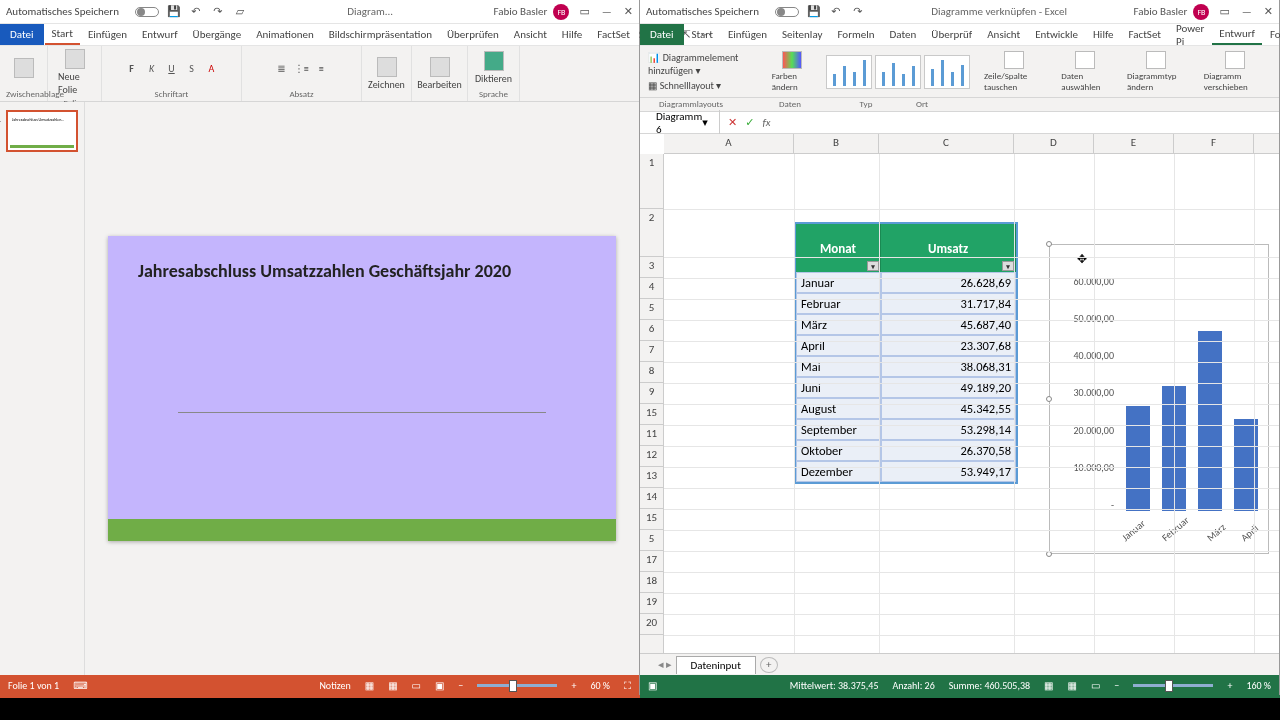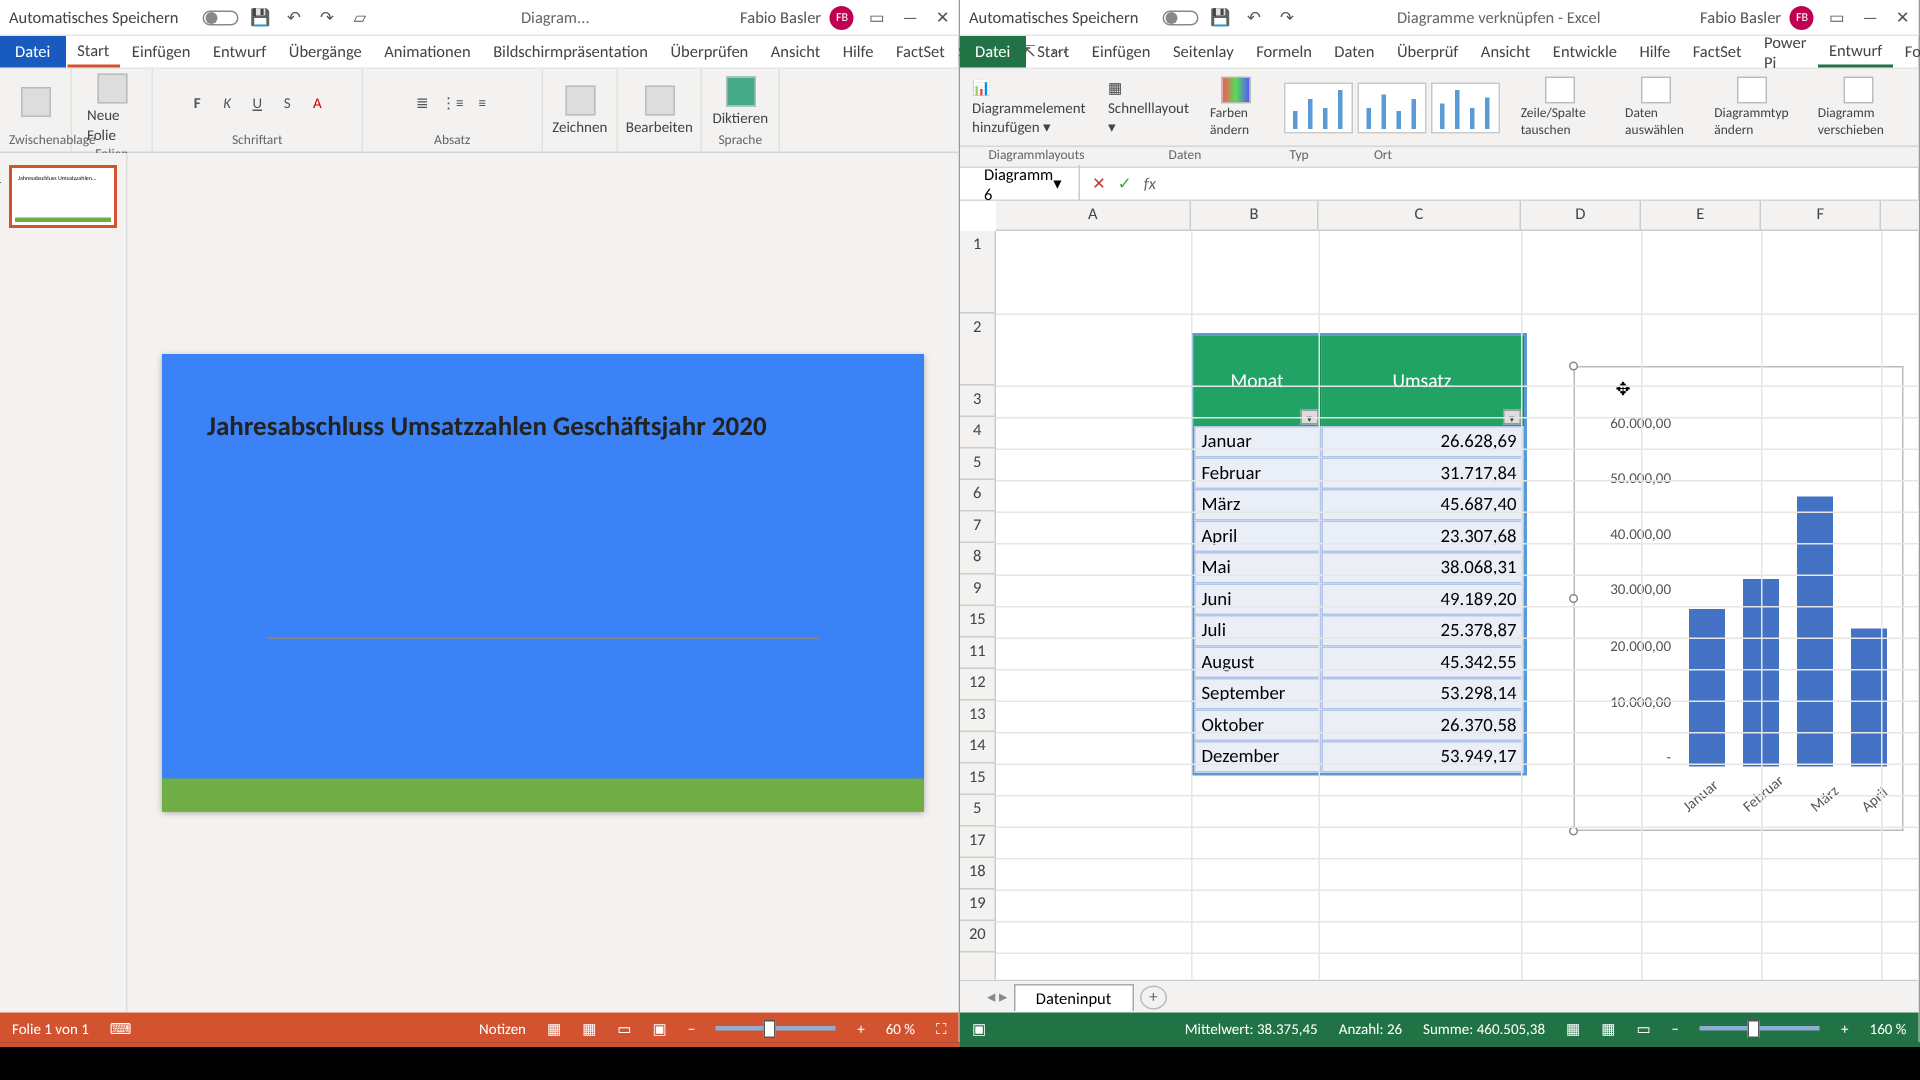--- a/index.html
+++ b/index.html
@@ -31,49 +31,49 @@
 .ribbon-group .tools{flex:1;display:flex;align-items:center;gap:6px;justify-content:center;flex-wrap:wrap}
 .bigbtn{display:flex;flex-direction:column;align-items:center;gap:1px;padding:1px 4px}
 .bigbtn .ico{width:20px;height:20px;background:#ddd;border:1px solid #bbb}
 .miniico{width:14px;height:14px;display:inline-flex;align-items:center;justify-content:center;color:#555}
 .pp-content{flex:1;display:flex;background:#f3f2f1}
 .pp-thumbs{width:85px;background:#f3f2f1;border-right:1px solid #ddd;padding:8px 6px}
 .pp-thumb{border:2px solid #d35230;background:#fff;height:42px;position:relative;padding:2px}
 .pp-thumb .num{position:absolute;left:-12px;top:0;font-size:10px;color:#555}
 .pp-thumb .mini-bar{position:absolute;bottom:2px;left:2px;right:2px;height:3px;background:#70ad47}
 .pp-slide-area{flex:1;display:flex;align-items:center;justify-content:center;padding:36px 12px}
-.pp-slide{background:#3b82f6;width:508px;height:305px;box-shadow:0 1px 4px rgba(0,0,0,.3);position:relative;padding:31px 30px}
+.pp-slide{background:#c4b5fd;width:508px;height:305px;box-shadow:0 1px 4px rgba(0,0,0,.3);position:relative;padding:18px 30px}
 .pp-slide h1{font-size:18px;font-weight:700;color:#222;margin-top:6px}
 .pp-slide .hr{border-top:1px solid #888;margin:130px 40px 0}
 .pp-slide .green-bar{position:absolute;left:0;right:0;bottom:0;height:22px;background:#70ad47}
 .statusbar{height:20px;display:flex;align-items:center;font-size:10px;padding:0 8px;gap:14px}
 .statusbar .spacer{flex:1}
 .statusbar .zoom-track{width:80px;height:3px;background:#8faed1;position:relative}
 .statusbar .zoom-track::after{content:"";position:absolute;width:6px;height:10px;background:#fff;border:1px solid #555;top:-4px;left:40%}
 .sb-pp{background:#d35230;color:#fff}
 .sb-xl{background:#217346;color:#fff}
 .xl-quick{height:52px;background:#f3f2f1;border-bottom:1px solid #d6d6d6;display:flex;align-items:center;padding:2px 8px;gap:10px;font-size:10px;color:#444}
-.xl-quick .ql{display:flex;gap:2px}
+.xl-quick .ql{display:flex;flex-direction:column;gap:2px}
 .xl-quick .chart-styles{display:flex;gap:3px;flex:1;justify-content:center}
 .xl-quick .style-thumb{width:46px;height:34px;border:1px solid #c9c9c9;background:#fff;display:flex;align-items:flex-end;justify-content:space-around;padding:2px}
 .xl-quick .style-thumb span{display:inline-block;width:3px;background:#5b9bd5}
 .xl-namebox{height:22px;display:flex;align-items:center;border-bottom:1px solid #d6d6d6;font-size:11px}
 .xl-namebox .nb{width:80px;border-right:1px solid #ccc;padding:0 16px;display:flex;align-items:center;justify-content:space-between}
 .xl-namebox .fx{padding:0 8px;color:#666;display:flex;gap:8px}
 .xl-grid-wrap{flex:1;position:relative;overflow:hidden;background:#fff}
 .xl-cols{display:flex;position:absolute;top:0;left:24px;right:0;height:20px;background:#f3f2f1;border-bottom:1px solid #ccc}
 .xl-cols div{border-right:1px solid #ccc;text-align:center;font-size:11px;color:#444;padding-top:2px}
 .xl-rows{position:absolute;top:20px;left:0;width:24px;bottom:0;background:#f3f2f1;border-right:1px solid #ccc}
 .xl-rows div{height:21px;border-bottom:1px solid #ccc;font-size:11px;color:#444;text-align:center;padding-top:2px}
 .xl-cells{position:absolute;left:24px;top:20px;right:0;bottom:0}
 .xl-cells .gridline-h{position:absolute;left:0;right:0;border-top:1px solid #e6e6e6}
 .xl-cells .gridline-v{position:absolute;top:0;bottom:0;border-left:1px solid #e6e6e6}
 .tbl{position:absolute;left:130px;top:68px;font-size:13px;border:2px solid #5b9bd5}
 .tbl .hdr{display:flex}
-.tbl .hdr div{background:#21a366;color:#fff;font-weight:400;height:60px;display:flex;align-items:center;justify-content:center;border-right:1px solid #1a8a53;position:relative}
+.tbl .hdr div{background:#21a366;color:#fff;font-weight:700;height:48px;display:flex;align-items:center;justify-content:center;border-right:1px solid #1a8a53;position:relative}
 .tbl .hdr div .dd{position:absolute;bottom:1px;right:1px;width:12px;height:10px;background:#ddd;border:1px solid #999;font-size:7px;display:flex;align-items:center;justify-content:center;color:#333}
 .tbl .body .row{display:flex}
 .tbl .body .row div{height:21px;border:1px solid #b4c6e7;background:#eaeff7;display:flex;align-items:center;padding:0 4px;font-size:12.5px}
 .tbl .body .row div:first-child{justify-content:flex-start}
 .tbl .body .row div:last-child{justify-content:flex-end}
 .col-m{width:85px}
 .col-u{width:135px}
 .xl-chart{position:absolute;left:385px;top:90px;width:220px;height:310px;background:#fff;border:1px solid #bbb}
 .xl-chart .handle{position:absolute;width:6px;height:6px;background:#fff;border:1px solid #888;border-radius:50%}
 .xl-chart .h-tl{top:-4px;left:-4px}.xl-chart .h-ml{top:50%;left:-4px;margin-top:-3px}.xl-chart .h-bl{bottom:-4px;left:-4px}
@@ -406,24 +406,20 @@
               </div>
               <div class="row">
                 <div class="col-m">Mai</div>
                 <div class="col-u">38.068,31</div>
               </div>
               <div class="row">
                 <div class="col-m">Juni</div>
                 <div class="col-u">49.189,20</div>
               </div>
               <div class="row">
-                <div class="col-m">Juli</div>
-                <div class="col-u">25.378,87</div>
-              </div>
-              <div class="row">
                 <div class="col-m">August</div>
                 <div class="col-u">45.342,55</div>
               </div>
               <div class="row">
                 <div class="col-m">September</div>
                 <div class="col-u">53.298,14</div>
               </div>
               <div class="row">
                 <div class="col-m">Oktober</div>
                 <div class="col-u">26.370,58</div>

